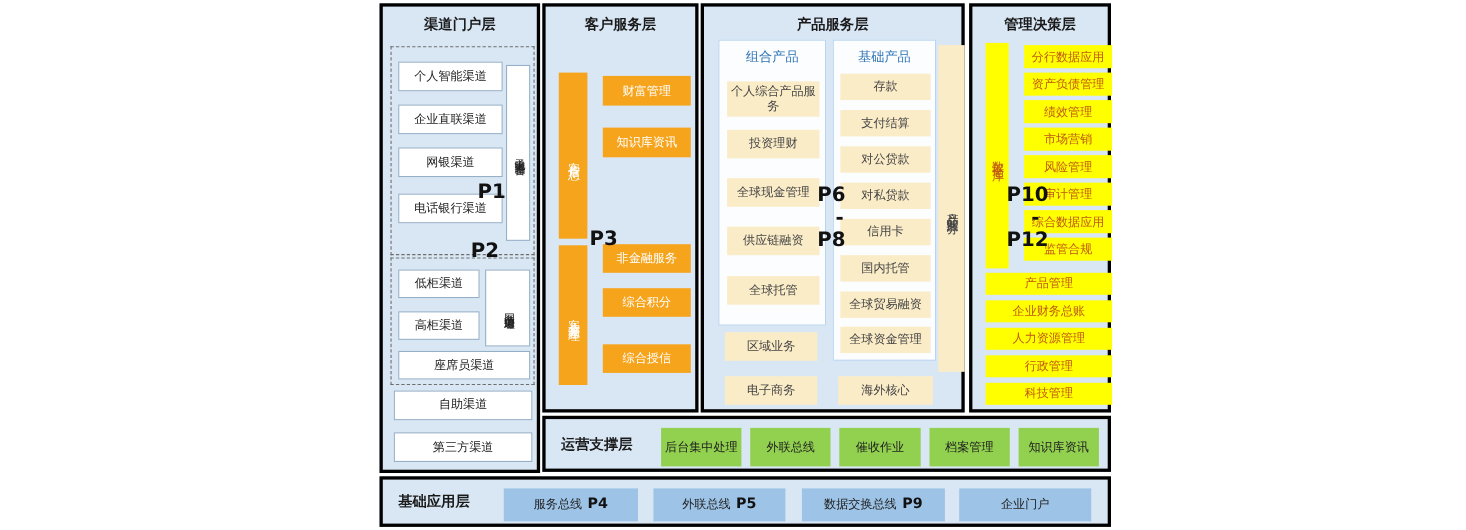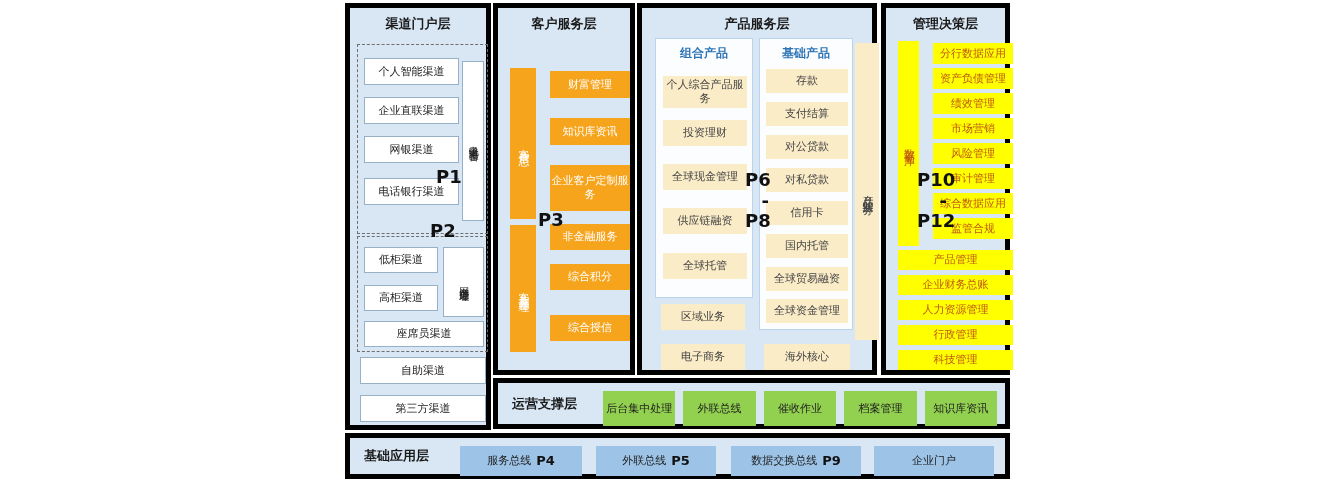--- a/index.html
+++ b/index.html
@@ -1,31 +1,31 @@
 <!DOCTYPE html>
 <html><head>
 <meta charset="utf-8">
 <style>
   * { box-sizing: border-box; margin: 0; padding: 0; }
   body { background: #fff; font-family: "DejaVu Sans", "Liberation Sans", sans-serif; }
   #stage { position: relative; width: 1333px; height: 482px; background: #fff; overflow: hidden; }
-  .panel { position: absolute; background: #d9e7f5; border: 5px solid #000000; }
+  .panel { position: absolute; background: #d9e7f5; border: 3px solid #000000; }
   .layer-title { position: absolute; top: 7px; left: 0; right: 0; text-align: center; font-weight: bold; font-size: 13px; color: #1a1a1a; }
   .box { position: absolute; display: flex; align-items: center; justify-content: center; text-align: center; font-size: 11px; line-height: 1.25; color: #222; padding: 1px; }
   .wbox { background: #fff; border: 1px solid #96b0c8; }
   .obox { background: #f7a41d; color: #fff; }
   .cbox { background: #fbecc8; color: #444; }
   .ybox { background: #ffff00; color: #c05a11; }
   .bbox { background: #9dc3e6; color: #1d1d1d; }
   .dashed { position: absolute; border: 1px dashed #6e6e6e; }
   .vtext { writing-mode: vertical-rl; text-orientation: upright; letter-spacing: 2px; }
   .vsmall { font-size: 10px; letter-spacing: 1px; }
   .ptag { position: absolute; font-weight: bold; font-size: 18px; color: #111; text-align: right; line-height: 1.15; white-space: pre-line; z-index: 5; }
   .subpanel { position: absolute; background: #fbfdff; border: 1px solid #b8d4ee; }
-  .subheader { position: absolute; top: 6px; left: 0; right: 0; text-align: center; font-weight: bold; font-size: 12px; color: #2e74b5; }
+  .subheader { position: absolute; top: 6px; left: 0; right: 0; text-align: center; font-weight: normal; font-size: 12px; color: #2e74b5; }
   .bar-title { position: absolute; left: 14px; top: 0; bottom: 0; display: flex; align-items: center; font-weight: bold; font-size: 13px; color: #1a1a1a; }
   .hflex { position: absolute; display: flex; gap: 8px; }
   .gbox { flex: 1 1 0; display: flex; align-items: center; justify-content: center; text-align: center; font-size: 11px; background: #92d050; color: #1d1d1d; }
   .tag { font-weight: bold; font-size: 13px; margin-left: 5px; color: #111; }
 </style>
 </head>
 <body>
 
 <div id="stage">
 
@@ -53,21 +53,20 @@
     <div class="box wbox" style="left:10px; top:349px; width:126px; height:27px;font-family:Liberation Serif, serif;">自助渠道</div>
     <div class="box wbox" style="left:10px; top:387px; width:126px; height:27px;">第三方渠道</div>
   </div>
 
   <div class="panel" style="left:493px; top:3px; width:142px; height:372px;">
     <div class="layer-title">客户服务层</div>
 
     <div class="box obox vtext" style="left:12px; top:60px; width:26px; height:151px;">客户信息</div>
     <div class="box obox" style="left:52px; top:63px; width:80px; height:27px;">财富管理</div>
     <div class="box obox" style="left:52px; top:110px; width:80px; height:27px;">知识库资讯</div>
-    <div class="box obox" style="left:52px; top:157px; width:80px; height:46px;">企业客户定制服务</div>
 
     <div class="ptag" style="left:40px; top:202px;">P3</div>
 
     <div class="box obox vtext" style="left:12px; top:217px; width:26px; height:127px;">客户关系管理</div>
     <div class="box obox" style="left:52px; top:216px; width:80px; height:26px;">非金融服务</div>
     <div class="box obox" style="left:52px; top:256px; width:80px; height:26px;">综合积分</div>
     <div class="box obox" style="left:52px; top:307px; width:80px; height:26px;">综合授信</div>
   </div>
 
   <div class="panel" style="left:637px; top:3px; width:240px; height:372px;">

